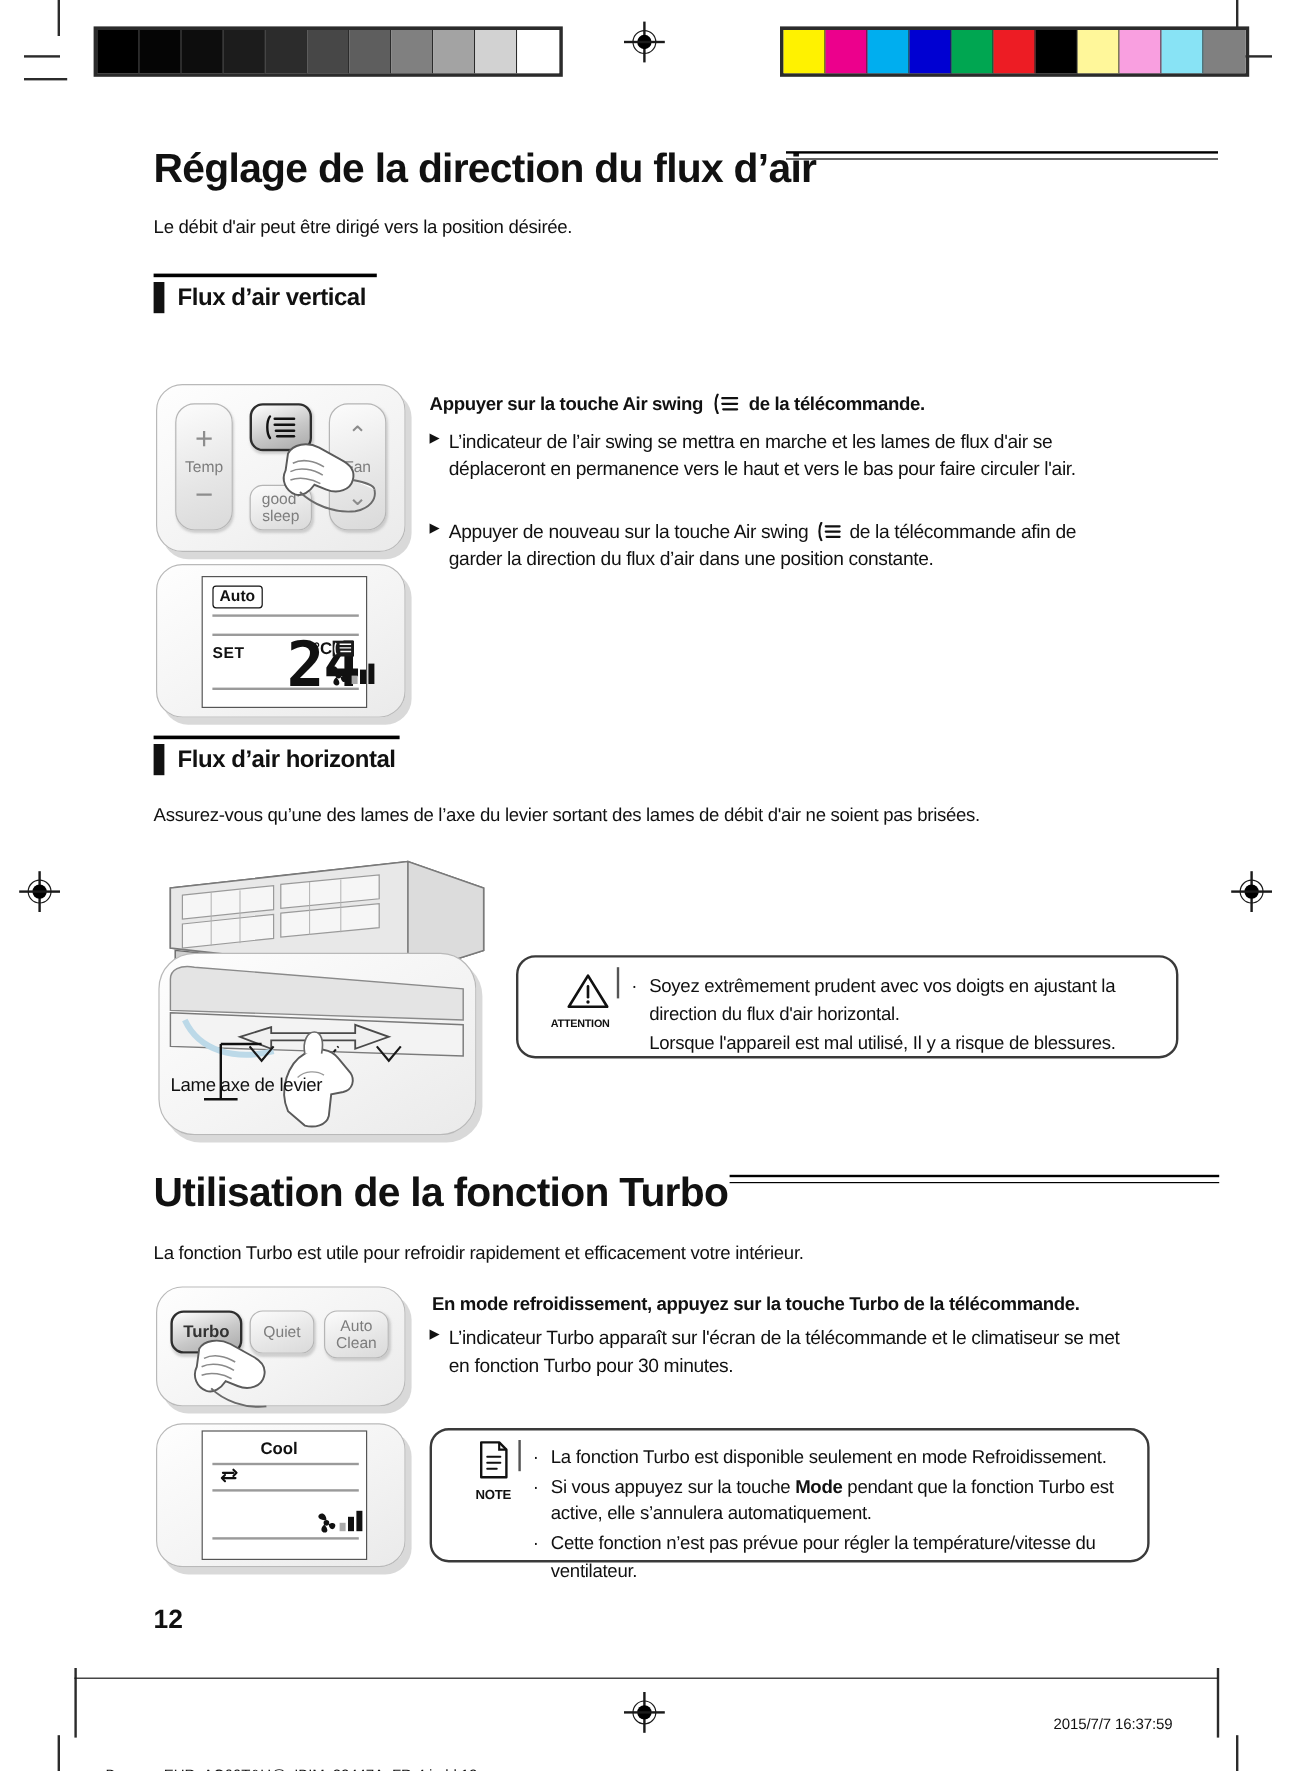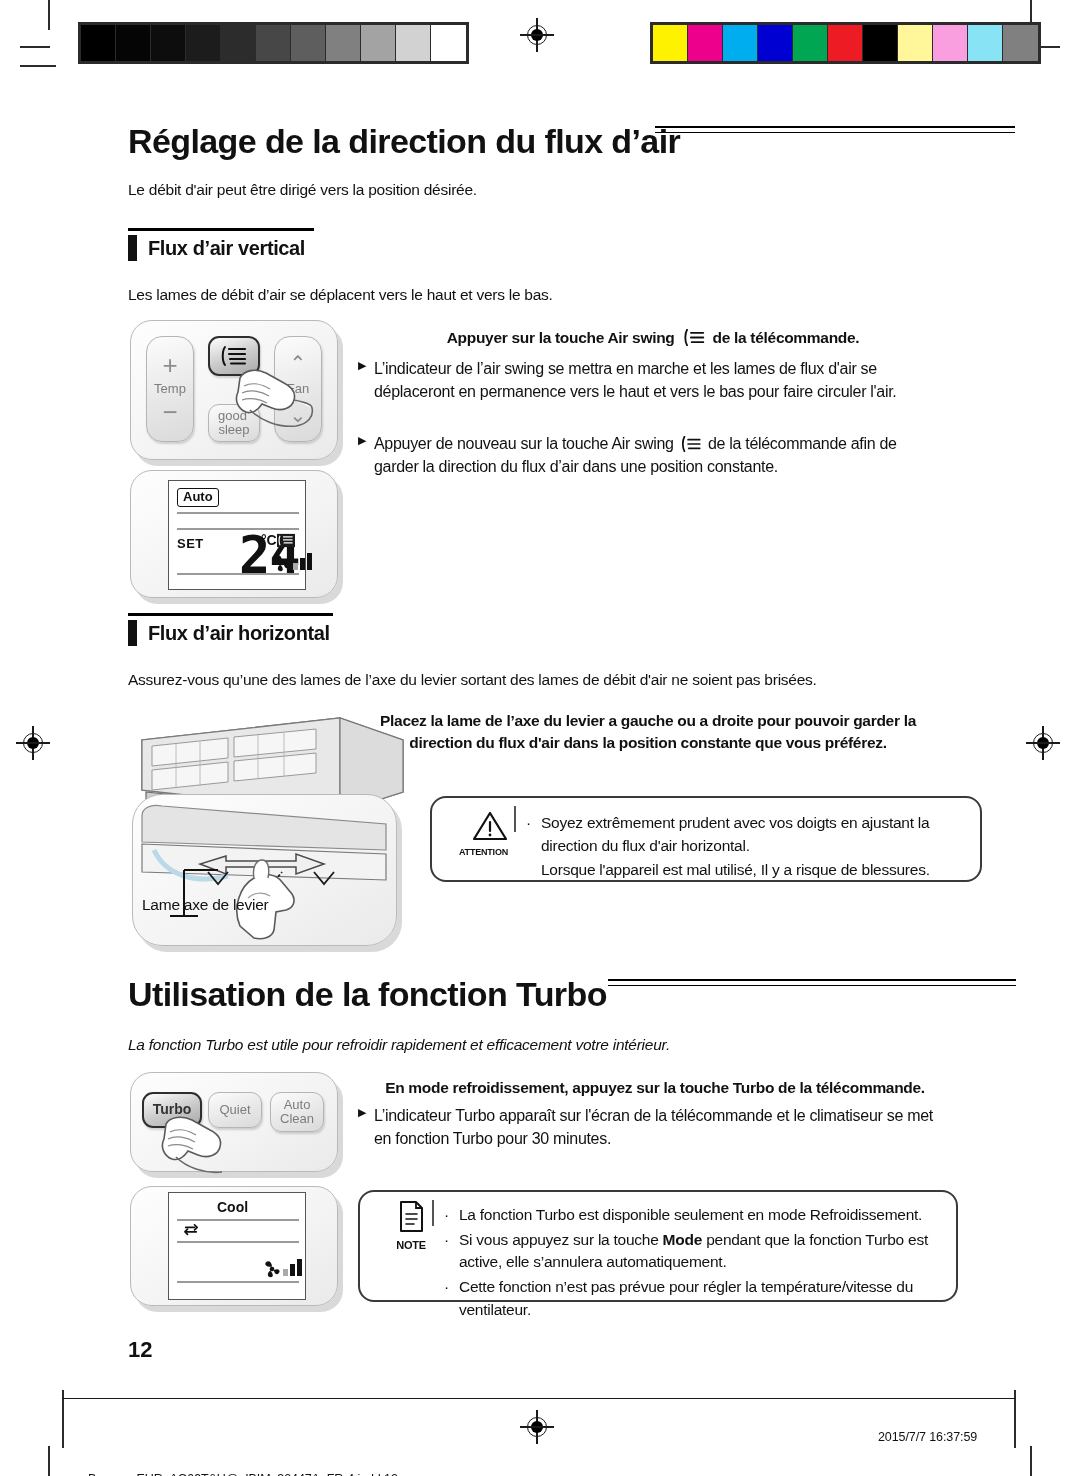--- a/index.html
+++ b/index.html
@@ -57,21 +57,20 @@
   .h2wrap .topline { height:3px; background:#000; width:186px; }
   .h2wrap .inner { display:flex; align-items:center; margin-top:4px; }
   .h2wrap .bar { width:9px; height:26px; background:#111; }
   .h2wrap .txt {
     font-size:20px; font-weight:700; letter-spacing:-0.4px; margin-left:11px; white-space:nowrap;
   }
 
   .bold-lead {
     position:absolute; font-size:15.5px; font-weight:700; letter-spacing:-0.3px;
     line-height:1.45;
-    text-align:center;
   }
 
   .bullet-block { position:absolute; font-size:16px; line-height:1.45; letter-spacing:-0.3px; }
   .bullet-row { display:flex; margin-bottom:6px; }
   .bullet-row .tri {
     flex:0 0 16px; font-size:11px; line-height:1.6; color:#111;
   }
   .bullet-row .btxt { flex:1; }
 
   
@@ -232,21 +231,20 @@
   <div class="body-text" style="left:128px;top:179px;width:620px;">Le débit d'air peut être dirigé vers la position désirée.</div>
 
   <div class="h2wrap" style="left:128px;top:228px;">
     <div class="topline"></div>
     <div class="inner">
       <div class="bar"></div>
       <div class="txt">Flux d’air vertical</div>
     </div>
   </div>
 
-  <div class="body-text" style="left:128px;top:284px;width:600px;">Les lames de débit d’air se déplacent vers le haut et vers le bas.</div>
 
   <div class="panel" style="left:130px;top:320px;width:208px;height:140px;"></div>
 
   <div class="rbtn tall" style="position:absolute;left:146px;top:336px;width:48px;height:106px;">
     <div class="plus" style="font-size:26px;margin-bottom:2px;">+</div>
     <div style="font-size:13px;">Temp</div>
     <div class="minus" style="font-size:26px;margin-top:2px;">−</div>
   </div>
 
   <div class="rbtn dark" style="position:absolute;left:208px;top:336px;width:52px;height:40px;">
@@ -399,21 +397,20 @@
     <path d="M48 72 L82 72" stroke="#111" stroke-width="2" fill="none"></path>
     <path d="M34 118 L62 118" stroke="#111" stroke-width="2" fill="none"></path>
 
     <path d="M104 128 C96 110 104 88 118 80 C128 74 140 76 146 84 L156 96
              C160 102 158 110 150 112 L140 114 L138 132 C136 140 126 142 118 140 Z" fill="#ffffff" stroke="#5a5a5a" stroke-width="1.6"></path>
     <path d="M118 80 C116 70 120 62 126 62 C132 62 134 70 132 80" fill="#fff" stroke="#6a6a6a" stroke-width="1.4"></path>
     <path d="M112 100 C118 94 128 94 134 98" fill="none" stroke="#9a9a9a" stroke-width="1.2"></path>
   </svg>
   <div class="label-lame" style="left:142px;top:896px;">Lame axe de levier</div>
 
-  <div class="bold-lead" style="left:358px;top:710px;width:580px;">Placez la lame de l’axe du levier a gauche ou a droite pour pouvoir garder la direction du flux d'air dans la position constante que vous préférez.</div>
 
   <div class="callout" style="left:430px;top:796px;width:552px;height:86px;">
     <div class="icon-col">
       <svg width="36" height="32" viewBox="0 0 36 32">
         <path d="M18 3 L34 29 L2 29 Z" fill="none" stroke="#111" stroke-width="2.2" stroke-linejoin="round"></path>
         <path d="M18 12 L18 21" stroke="#111" stroke-width="2.2" stroke-linecap="round"></path>
         <circle cx="18" cy="25" r="1.4" fill="#111"></circle>
       </svg>
       <div class="lbl">ATTENTION</div>
     </div>
@@ -427,21 +424,21 @@
         <div class="dot"></div>
         <div class="ctxt">Lorsque l'appareil est mal utilisé, Il y a risque de blessures.</div>
       </div>
     </div>
   </div>
 
   <div class="h1" style="left:128px;top:975px;">Utilisation de la fonction Turbo</div>
   <div class="h1rule" style="left:608px;top:979px;width:408px;"></div>
   <div class="h1rule2" style="left:608px;top:985px;width:408px;"></div>
 
-  <div class="body-text" style="left:128px;top:1034px;width:720px;font-style:italic;">La fonction Turbo est utile pour refroidir rapidement et efficacement votre intérieur.</div>
+  <div class="body-text" style="left:128px;top:1034px;width:720px;">La fonction Turbo est utile pour refroidir rapidement et efficacement votre intérieur.</div>
 
   <div class="panel" style="left:130px;top:1072px;width:208px;height:100px;"></div>
   <div class="rbtn dark" style="position:absolute;left:142px;top:1092px;width:60px;height:36px;font-size:14px;">
     <span>Turbo</span>
   </div>
   <div class="rbtn" style="position:absolute;left:208px;top:1092px;width:54px;height:36px;">
     <span>Quiet</span>
   </div>
   <div class="rbtn" style="position:absolute;left:270px;top:1092px;width:54px;height:40px;">
     <span>Auto</span>

